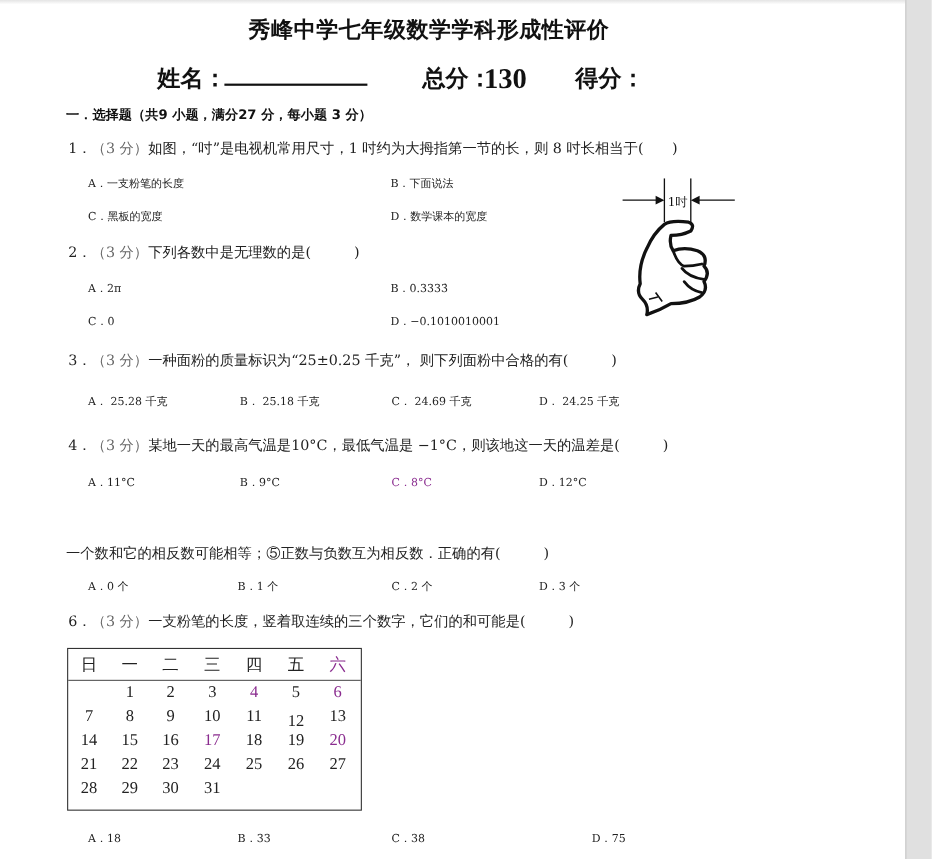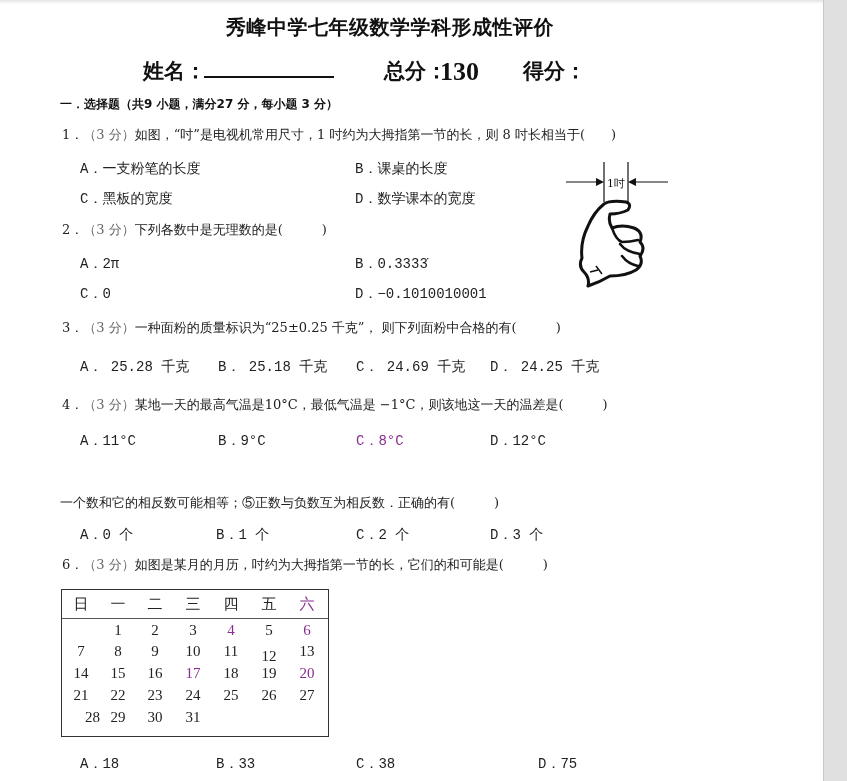--- a/index.html
+++ b/index.html
@@ -25,21 +25,21 @@
   .title {
     left: 0; width: 780px; top: 14px; text-align: center;
     font-family: "DejaVu Sans", sans-serif; font-weight: bold; font-size: 20px; color: #111;
     letter-spacing: 0.5px;
   }
   .header-label { font-family: "DejaVu Sans", sans-serif; font-weight: bold; font-size: 21px; color: #111; }
   .header-value { font-family: "Liberation Serif", serif; font-weight: bold; font-size: 26px; color: #111; }
   .name-line { position: absolute; left: 204px; top: 76px; width: 130px; height: 2px; background: #111; }
   .section-heading { font-family: "DejaVu Sans", sans-serif; font-weight: bold; font-size: 12px; color: #111; }
   .q { font-size: 13px; color: #222; }
-  .opt { font-size: 14px; color: #222; font-family: Liberation Mono, monospace; }
+  .opt { font-size: 10px; color: #222; }
   .purple { color: #8a2c8f; }
   .dim { color: #666; }
 
   
   .fig-thumb { position: absolute; left: 560px; top: 162px; width: 115px; height: 128px; }
 
   
   .calendar {
     position: absolute; left: 61px; top: 589px; width: 268px; height: 148px;
     border: 1px solid #333; box-sizing: border-box;
@@ -65,21 +65,21 @@
   <div class="abs header-label" style="left:384px; top:57px;">总分：</div>
   <div class="abs header-value" style="left:440px; top:57px;">130</div>
   <div class="abs header-label" style="left:523px; top:57px;">得分：</div>
 
   <div class="abs section-heading" style="left:60px; top:96px;">一．选择题（共9 小题，满分27 分，每小题 3 分）</div>
 
   <div class="abs q" style="left:62px; top:126px;">
     <span>1．</span><span class="dim">（3 分）</span><span>如图，“吋”是电视机常用尺寸，1 吋约为大拇指第一节的长，则 8 吋长相当于(　　)</span>
   </div>
   <div class="abs opt" style="left:80px; top:160px;"><span>A．</span><span>一支粉笔的长度</span></div>
-  <div class="abs opt" style="left:355px; top:160px;"><span>B．</span><span>课桌的长度</span></div>
+  <div class="abs opt" style="left:355px; top:160px;"><span>B．</span><span>下面说法</span></div>
   <div class="abs opt" style="left:80px; top:190px;"><span>C．</span><span>黑板的宽度</span></div>
   <div class="abs opt" style="left:355px; top:190px;"><span>D．</span><span>数学课本的宽度</span></div>
 
   <div class="fig-thumb">
     <svg width="115" height="128" viewBox="0 0 115 128">
       <line x1="44" y1="0" x2="44" y2="40" stroke="#111" stroke-width="1.2"></line>
       <line x1="68" y1="0" x2="68" y2="40" stroke="#111" stroke-width="1.2"></line>
       <line x1="6" y1="20" x2="42" y2="20" stroke="#111" stroke-width="1.2"></line>
       <polygon points="44,20 36,16 36,24" fill="#111"></polygon>
       <line x1="70" y1="20" x2="108" y2="20" stroke="#111" stroke-width="1.2"></line>
@@ -115,21 +115,21 @@
   <div class="abs opt purple" style="left:356px; top:432px;"><span>C．</span><span>8°C</span></div>
   <div class="abs opt" style="left:490px; top:432px;"><span>D．</span><span>12°C</span></div>
 
   <div class="abs q" style="left:60px; top:494px;">一个数和它的相反数可能相等；⑤正数与负数互为相反数．正确的有(　　　)</div>
   <div class="abs opt" style="left:80px; top:526px;"><span>A．</span><span>0 个</span></div>
   <div class="abs opt" style="left:216px; top:526px;"><span>B．</span><span>1 个</span></div>
   <div class="abs opt" style="left:356px; top:526px;"><span>C．</span><span>2 个</span></div>
   <div class="abs opt" style="left:490px; top:526px;"><span>D．</span><span>3 个</span></div>
 
   <div class="abs q" style="left:62px; top:556px;">
-    <span>6．</span><span class="dim">（3 分）</span><span>如图是某月的月历，吋约为大拇指第一节的长，它们的和可能是(　　　)</span>
+    <span>6．</span><span class="dim">（3 分）</span><span>一支粉笔的长度，竖着取连续的三个数字，它们的和可能是(　　　)</span>
   </div>
 
   <div class="calendar">
     <div class="cal-header">
       <div class="cal-cell cal-head-cell" style="left:0px;">日</div>
       <div class="cal-cell cal-head-cell" style="left:37px;">一</div>
       <div class="cal-cell cal-head-cell" style="left:74px;">二</div>
       <div class="cal-cell cal-head-cell" style="left:112px;">三</div>
       <div class="cal-cell cal-head-cell" style="left:150px;">四</div>
       <div class="cal-cell cal-head-cell" style="left:188px;">五</div>
@@ -157,21 +157,21 @@
         <div class="cal-cell" style="left: 150px; top: 75px;">18</div>
         <div class="cal-cell" style="left: 188px; top: 75px;">19</div>
         <div class="cal-cell purple" style="left: 226px; top: 75px;">20</div>
         <div class="cal-cell" style="left: 0px; top: 97px;">21</div>
         <div class="cal-cell" style="left: 37px; top: 97px;">22</div>
         <div class="cal-cell" style="left: 74px; top: 97px;">23</div>
         <div class="cal-cell" style="left: 112px; top: 97px;">24</div>
         <div class="cal-cell" style="left: 150px; top: 97px;">25</div>
         <div class="cal-cell" style="left: 188px; top: 97px;">26</div>
         <div class="cal-cell" style="left: 226px; top: 97px;">27</div>
-        <div class="cal-cell" style="left: 0px; top: 119px; text-align: right;">28</div>
+        <div class="cal-cell" style="left: 0px; top: 119px;">28</div>
         <div class="cal-cell" style="left: 37px; top: 119px;">29</div>
         <div class="cal-cell" style="left: 74px; top: 119px;">30</div>
         <div class="cal-cell" style="left: 112px; top: 119px;">31</div>
         <div class="cal-cell" style="left: 150px; top: 119px;"></div>
         <div class="cal-cell" style="left: 188px; top: 119px;"></div>
         <div class="cal-cell" style="left: 226px; top: 119px;"></div>
       </div>
   </div>
 
   <div class="abs opt" style="left:80px; top:755px;"><span>A．</span><span>18</span></div>

